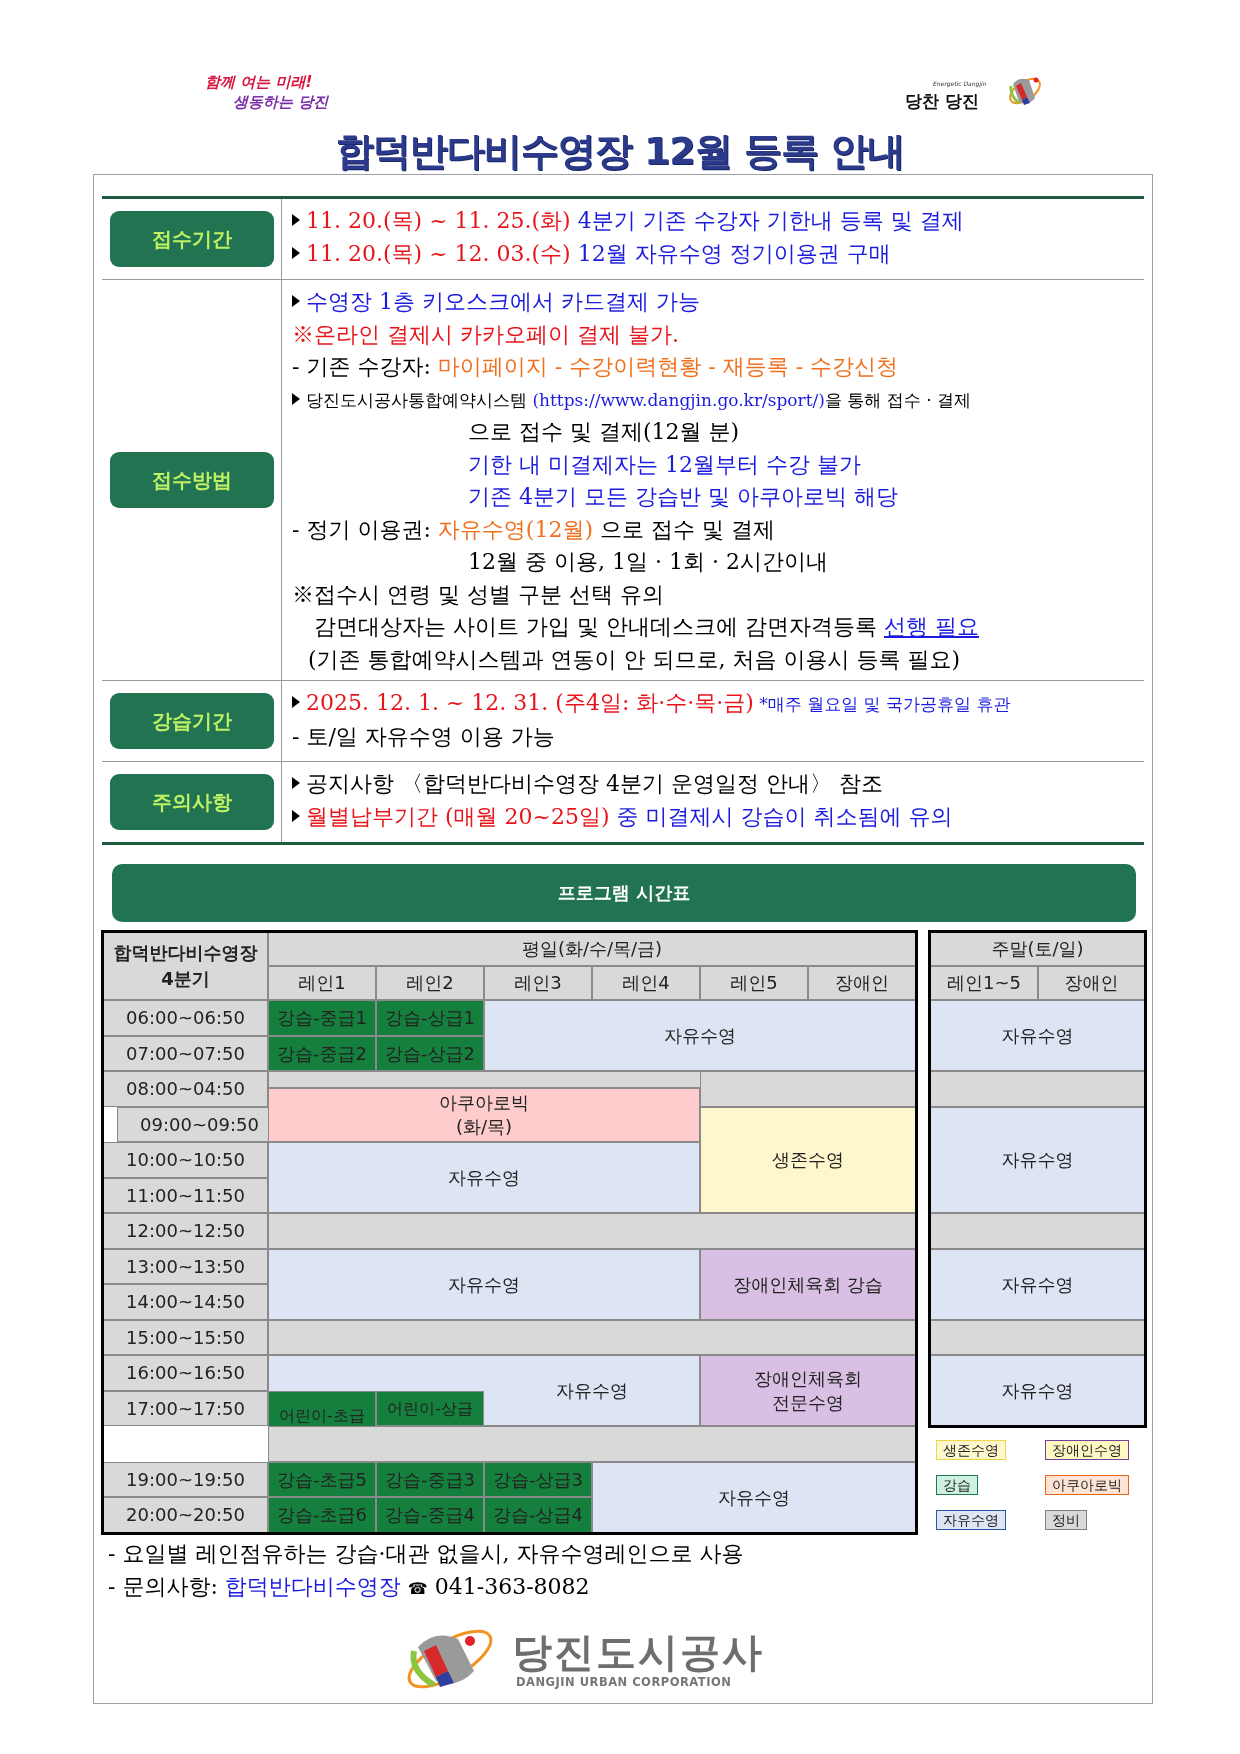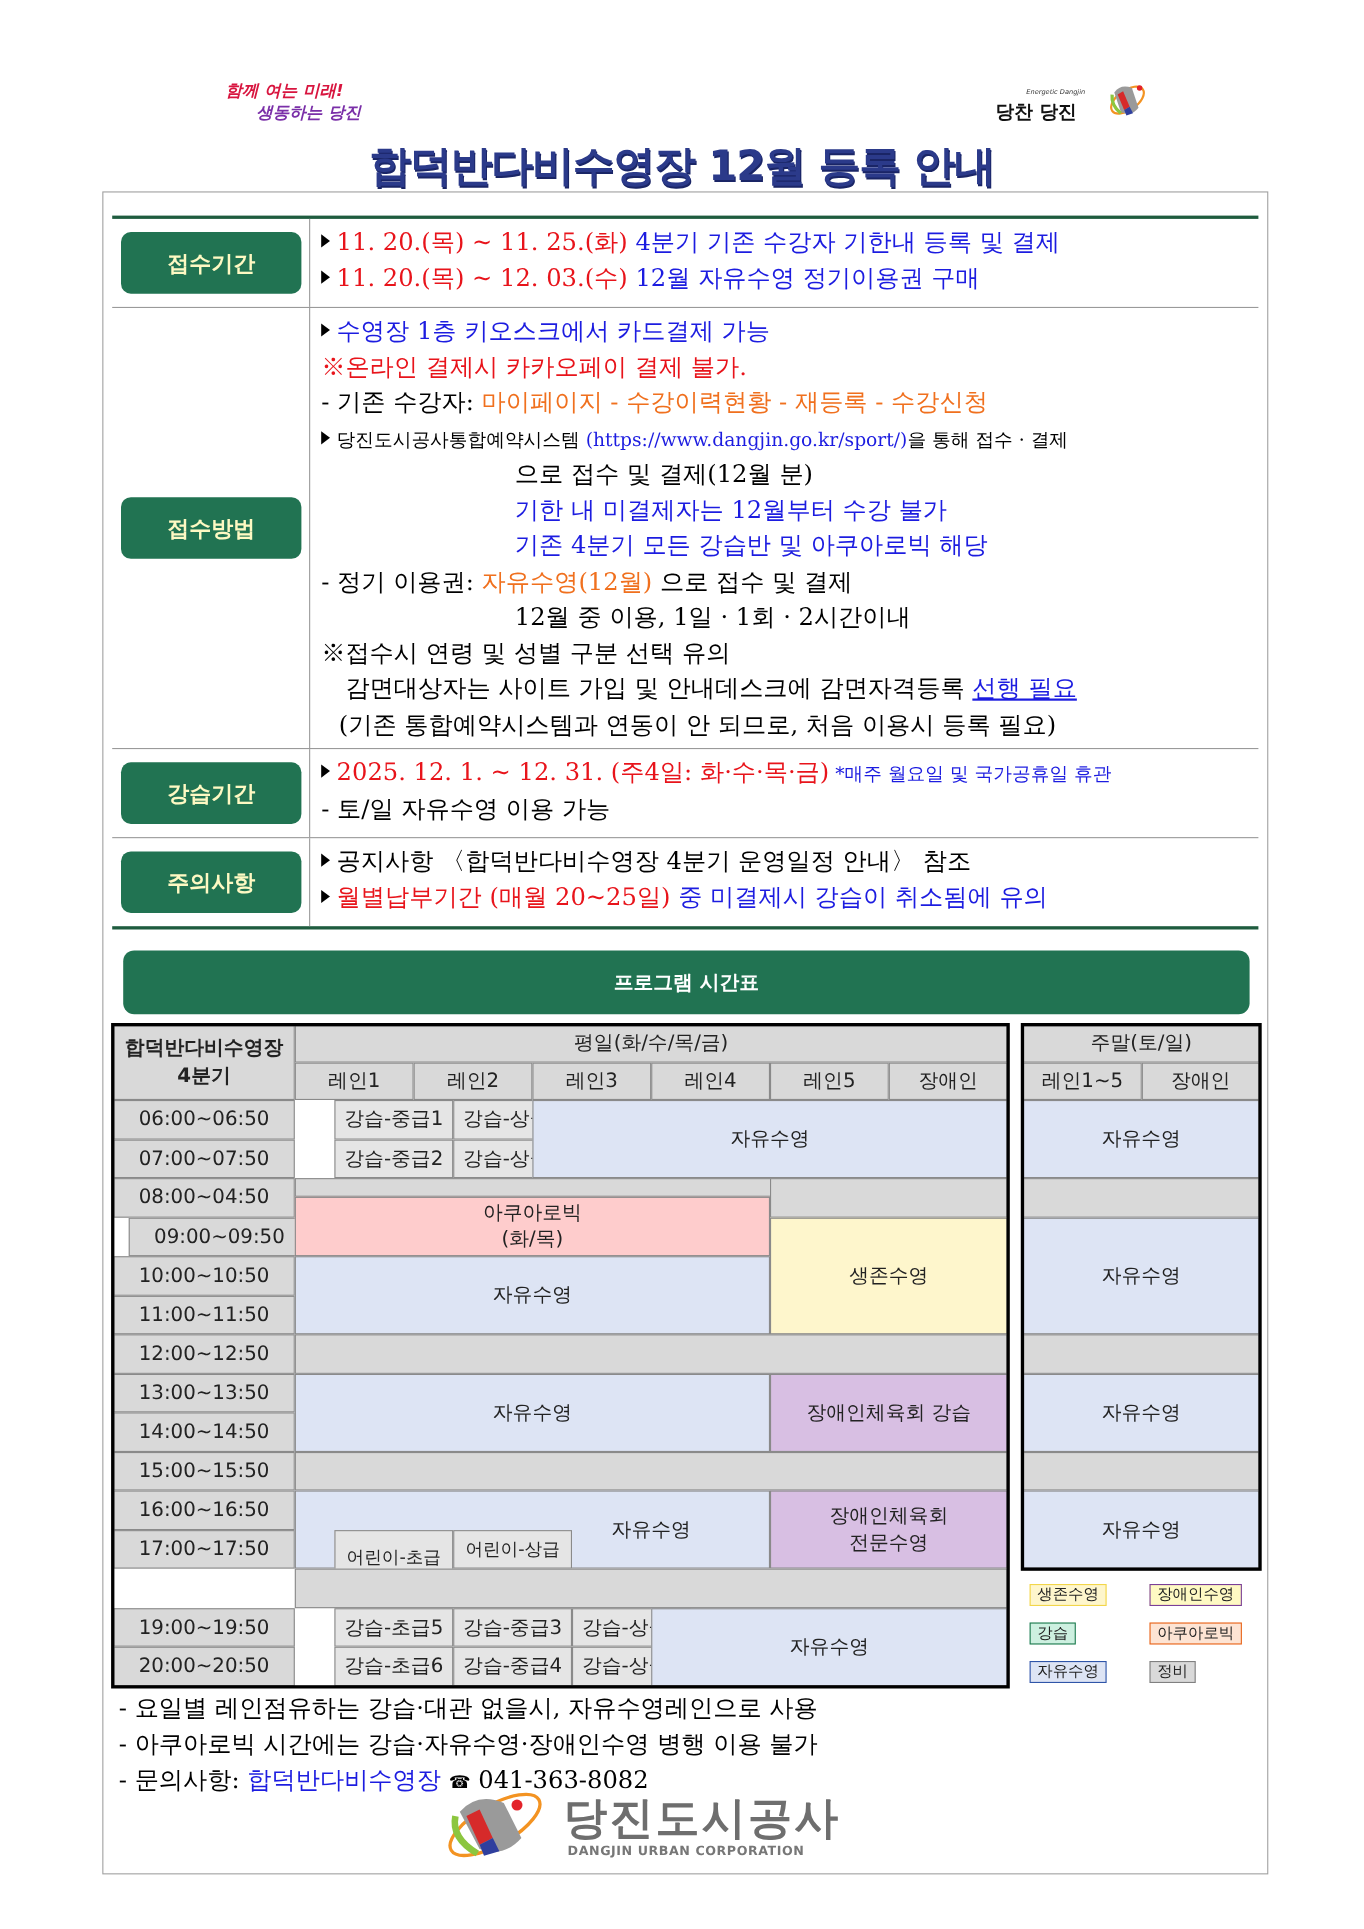--- a/index.html
+++ b/index.html
@@ -11,30 +11,30 @@
   .brand { left:905px; top:66px; width:140px; height:50px; }
   .brand .en { position:absolute; left:28px; top:14px; font-family:"DejaVu Sans", sans-serif; font-size:6px; font-style:italic; color:#333; }
   .brand .ko { position:absolute; left:0; top:24px; font-family:"DejaVu Serif", serif; font-weight:bold; font-size:17px; color:#111; }
   .brand svg { position:absolute; left:100px; top:4px; }
   .title { left:0; width:1240px; top:126px; text-align:center; font-family:"DejaVu Sans", sans-serif; font-weight:bold; font-size:38px; color:#2b3a8a; letter-spacing:-1px; text-shadow:1px 1px 0 #1a2566; }
   .frame { left:93px; top:174px; width:1060px; height:1530px; border:1.5px solid #a0a0a0; box-sizing:border-box; }
   .infotable { left:102px; top:196px; width:1042px; border-top:3px solid #1f5c3f; border-bottom:3px solid #1f5c3f; }
   .row { display:flex; border-bottom:1px solid #9a9a9a; }
   .row:last-child { border-bottom:none; }
   .lab { width:180px; flex:none; border-right:1px solid #9a9a9a; display:flex; align-items:center; justify-content:flex-start; padding-left:8px; box-sizing:border-box; }
-  .pill { width:164px; height:56px; background:#217352; border-radius:9px; color:#fef9c3; font-family:"DejaVu Sans", sans-serif; font-weight:bold; font-size:20px; display:flex; align-items:center; justify-content:center; }
+  .pill { width:164px; height:56px; background:#217352; border-radius:9px; color:#bef264; font-family:"DejaVu Sans", sans-serif; font-weight:bold; font-size:20px; display:flex; align-items:center; justify-content:center; }
   .cnt { padding:6px 0 4px 10px; font-size:22px; line-height:32.5px; }
   .cnt .ln { white-space:nowrap; }
   .tri { display:inline-block; width:0; height:0; border-top:6px solid transparent; border-bottom:6px solid transparent; border-left:8px solid #000; margin-right:6px; vertical-align:middle; position:relative; top:-2px; }
   .red { color:#e8141b; } .blue { color:#1c1ce0; } .orange { color:#f0701e; } .smaller { font-size:17px; }
   .ul { text-decoration:underline; }
   .sec-pill { left:112px; top:864px; width:1024px; height:58px; background:#217352; border-radius:10px; color:#fff; font-family:"DejaVu Sans", sans-serif; font-weight:bold; font-size:18px; display:flex; align-items:center; justify-content:center; }
   .sched { font-family:"DejaVu Sans", sans-serif; font-size:18px; color:#222; }
   .sched .cell { position:absolute; box-sizing:border-box; border:1px solid #8a8a8a; display:flex; align-items:center; justify-content:center; text-align:center; line-height:24px; }
-  .gray { background:#d9d9d9; } .free { background:#dde4f4; } .lesson { background:#e5e5e5;margin-left:36px; } .aqua { background:#fecccc; } .surv { background:#fef6cc; } .dis { background:#d8bfe3; }
+  .gray { background:#d9d9d9; } .free { background:#dde4f4; } .lesson { background:#15803d; } .aqua { background:#fecccc; } .surv { background:#fef6cc; } .dis { background:#d8bfe3; }
   .thick { position:absolute; border:3px solid #000; box-sizing:border-box; pointer-events:none; }
   .legend { position:absolute; font-family:"DejaVu Sans", sans-serif; font-size:14px; line-height:18px; padding:0 6px; border:1.5px solid; box-sizing:border-box; }
   .notes { left:108px; top:1538px; font-size:22px; line-height:32.5px; }
   .corp { left:400px; top:1625px; width:400px; height:70px; }
   .corp .ko { position:absolute; left:112px; top:0; font-family:"DejaVu Sans", sans-serif; font-weight:bold; font-size:40px; color:#6e6e6e; letter-spacing:2px; }
   .corp .en { position:absolute; left:116px; top:50px; font-family:"DejaVu Sans", sans-serif; font-weight:bold; font-size:11.5px; color:#777; letter-spacing:0.5px; }
 </style>
 </head>
 <body>
 
@@ -194,21 +194,20 @@
   <div class="legend" style="left:936px;top:1440px;background:#fef6cc;border-color:#f2d64a;">생존수영</div>
   <div class="legend" style="left:1045px;top:1440px;background:#fef9c3;border-color:#7a3f98;">장애인수영</div>
   <div class="legend" style="left:936px;top:1475px;background:#cdf0e0;border-color:#1f7a4f;">강습</div>
   <div class="legend" style="left:1045px;top:1475px;background:#fde4d4;border-color:#e8641a;">아쿠아로빅</div>
   <div class="legend" style="left:936px;top:1510px;background:#dde4f4;border-color:#2f55a8;">자유수영</div>
   <div class="legend" style="left:1045px;top:1510px;background:#d9d9d9;border-color:#808080;">정비</div>
 </div>
 
 <div class="abs notes">
   <div>- 요일별 레인점유하는 강습·대관 없을시, 자유수영레인으로 사용</div>
-  <div>- 아쿠아로빅 시간에는 강습·자유수영·장애인수영 병행 이용 불가</div>
   <div><span>- 문의사항: </span><span class="blue">합덕반다비수영장</span> <span style="font-size:16px;">☎</span><span> 041-363-8082</span></div>
 </div>
 
 <div class="abs corp">
   <svg width="100" height="66" viewBox="0 0 100 66" style="position:absolute;left:0;top:0;">
     <ellipse cx="50" cy="34" rx="46" ry="18" transform="rotate(-30 50 34)" fill="none" stroke="#f39322" stroke-width="3"></ellipse>
     <path d="M18 22 Q34 4 58 14 L74 46 Q58 64 36 56 Z" fill="#9a9a9a"></path>
     <path d="M24 26 L36 20 L48 46 L36 52 Z" fill="#d62a2a"></path>
     <path d="M36 52 L48 46 L54 58 L40 62 Z" fill="#2f3f9e"></path>
     <path d="M14 26 Q10 46 34 60" fill="none" stroke="#8cc63f" stroke-width="6"></path>

